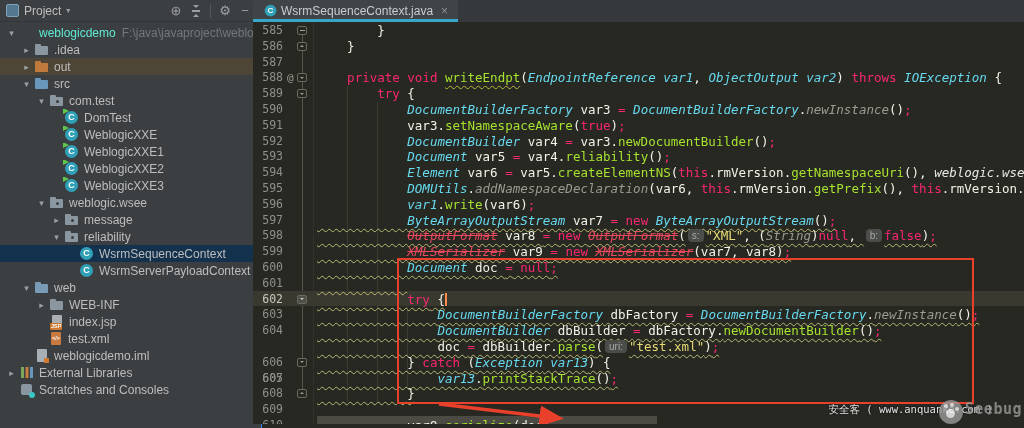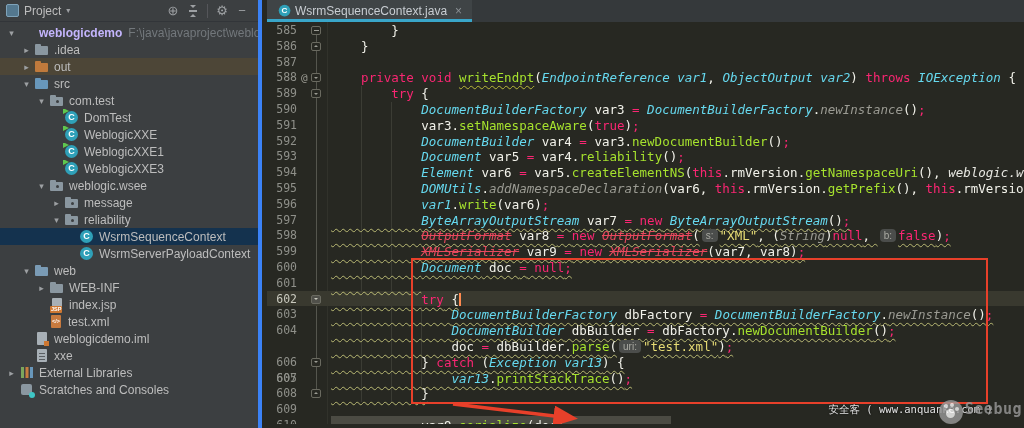--- a/index.html
+++ b/index.html
@@ -5,21 +5,21 @@
   * { margin:0; padding:0; box-sizing:border-box; }
   html,body { background:#1e1f22; }
   .app {
     position:relative; width:1024px; height:428px; overflow:hidden;
     font-family:"Liberation Sans", sans-serif;
     background:var(--bg_editor);
   }
   
   .project-panel {
     position:absolute; left:0; top:0; width:262px; height:428px;
-    background:var(--bg_panel); border-right:4px solid #3b82f6; overflow:hidden;
+    background:var(--bg_panel); border-right:1px solid #3b82f6; overflow:hidden;
   }
   .panel-header {
     height:22px; display:flex; align-items:center; padding:0 6px;
     border-bottom:1px solid #323539; color:#BDBDBD; font-size:12px;
   }
   .panel-title { margin-left:5px; }
   .hdr-caret { font-size:8px; color:#9DA0A3; margin-left:5px; }
   .hdr-spacer { flex:1; }
   .hdr-ic { width:20px; height:18px; display:flex; align-items:center; justify-content:center;
             color:#9DA0A3; font-size:13px; cursor:default; }
@@ -30,21 +30,21 @@
   .collapse-ic i { position:absolute; left:3px; bottom:0; border:3px solid transparent; border-bottom-color:#9DA0A3; }
   .proj-ic { width:13px; height:13px; background:#54788F; border:1px solid #7FA3BA; border-radius:2px; }
 
   .tree { position:absolute; left:0; top:24px; width:262px; }
   .trow { display:flex; align-items:center; height:17px; font-size:12px; color:#BDBDBD;
           white-space:nowrap; overflow:hidden; width:262px; }
   .trow.sel { background:var(--selection); }
   .trow.outhl { background:var(--out_row); }
   .arrow { width:15px; flex:none; text-align:center; color:#9DA0A3; font-size:9px; }
   .spacer { width:15px; flex:none; }
-  .tlabel.bold { font-weight:bold; color:#c4b5fd; }
+  .tlabel.bold { font-weight:normal; color:#5eead4; }
   .tpath { color:#73787C; margin-left:6px; }
 
   
   .ic { width:16px; height:16px; position:relative; flex:none; margin-right:4px; }
   .ic::before,.ic::after { position:absolute; }
   .ic.folder::before,.ic.folder-out::before,.ic.folder-src::before,.ic.folder-web::before,.ic.package::before
     { content:""; left:1px; top:4px; width:13px; height:9px; background:#8A97A0; border-radius:1px; }
   .ic.folder::after,.ic.folder-out::after,.ic.folder-src::after,.ic.folder-web::after,.ic.package::after
     { content:""; left:1px; top:2px; width:6px; height:3px; background:#8A97A0; border-radius:1px 1px 0 0; }
   .ic.folder-out::before,.ic.folder-out::after { background:#C07A3C; }
@@ -64,21 +64,21 @@
     font-size:5.5px; font-weight:bold; line-height:7px; padding:0 1px; border-radius:1px; }
   .ic.iml::after { content:""; right:1px; bottom:1px; width:5px; height:5px; background:#CE7832; }
   .ic.file::after { content:""; left:5px; top:5px; width:6px; height:1px; background:#5A5F63;
     box-shadow:0 3px 0 #5A5F63, 0 6px 0 #5A5F63; }
   .ic.lib::before { content:""; left:2px; top:2px; width:3px; height:11px; background:#7CA65C;
     box-shadow:4.5px 0 0 #C77D3E, 9px 0 0 #6897BB; }
   .ic.scratch::before { content:""; left:2px; top:2px; width:11px; height:11px; background:#8A97A0; border-radius:2px; }
   .ic.scratch::after { content:""; right:0; bottom:0; width:6px; height:6px; border-radius:50%; background:#3EC6C6; }
 
   
-  .editor { position:absolute; left:267px; top:0; right:0; height:424px; background:var(--bg_editor); }
+  .editor { position:absolute; left:253px; top:0; right:0; height:424px; background:var(--bg_editor); }
   .tabbar { position:absolute; left:0; top:0; right:0; height:22px; background:#35393B; display:flex; }
   .tab { position:relative; display:flex; align-items:center; height:22px; padding:0 10px;
          background:#3F4446; color:#C8CDD2; font-size:12px; }
   .tab::after { content:""; position:absolute; left:0; right:0; bottom:0; height:3px; background:var(--accent_tab); }
   .tab .ic { transform:scale(.9); margin-right:2px; }
   .tab-close { margin-left:8px; color:#8A9094; font-size:12px; cursor:default; }
 
   .editor-body { position:absolute; left:0; top:22px; right:0; bottom:0; overflow:hidden;
                  font-family:"DejaVu Sans Mono", monospace; }
   .cur-strip { position:absolute; left:0; right:0; height:15.8px; background:var(--current_line); z-index:2; }
@@ -193,20 +193,25 @@
           <span class="tlabel">WeblogicXXE</span>
         </div>
         <div class="trow" style="padding-left: 49px;">
           <span class="spacer"></span>
           <span class="ic class-run"><i></i></span>
           <span class="tlabel">WeblogicXXE1</span>
         </div>
         <div class="trow" style="padding-left: 49px;">
           <span class="spacer"></span>
           <span class="ic class-run"><i></i></span>
+          <span class="tlabel">WeblogicXXE2</span>
+        </div>
+        <div class="trow" style="padding-left: 49px;">
+          <span class="spacer"></span>
+          <span class="ic class-run"><i></i></span>
           <span class="tlabel">WeblogicXXE3</span>
         </div>
         <div class="trow" style="padding-left: 34px;">
           <span class="arrow">▾</span>
           <span class="ic package">
             <i></i>
           </span>
           <span class="tlabel">weblogic.wsee</span>
         </div>
         <div class="trow" style="padding-left: 49px;">
@@ -250,25 +255,20 @@
         </div>
         <div class="trow" style="padding-left: 33px;">
           <span class="spacer"></span>
           <span class="ic xml"><i></i></span>
           <span class="tlabel">test.xml</span>
         </div>
         <div class="trow" style="padding-left: 19px;">
           <span class="spacer"></span>
           <span class="ic iml"><i></i></span>
           <span class="tlabel">weblogicdemo.iml</span>
-        </div>
-        <div class="trow" style="padding-left: 19px;">
-          <span class="spacer"></span>
-          <span class="ic file"><i></i></span>
-          <span class="tlabel">xxe</span>
         </div>
         <div class="trow" style="padding-left: 4px;">
           <span class="arrow">▸</span>
           <span class="ic lib"><i></i></span>
           <span class="tlabel">External Libraries</span>
         </div>
         <div class="trow" style="padding-left: 4px; text-align: center;">
           <span class="spacer"></span>
           <span class="ic scratch"><i></i></span>
           <span class="tlabel">Scratches and Consoles</span>

